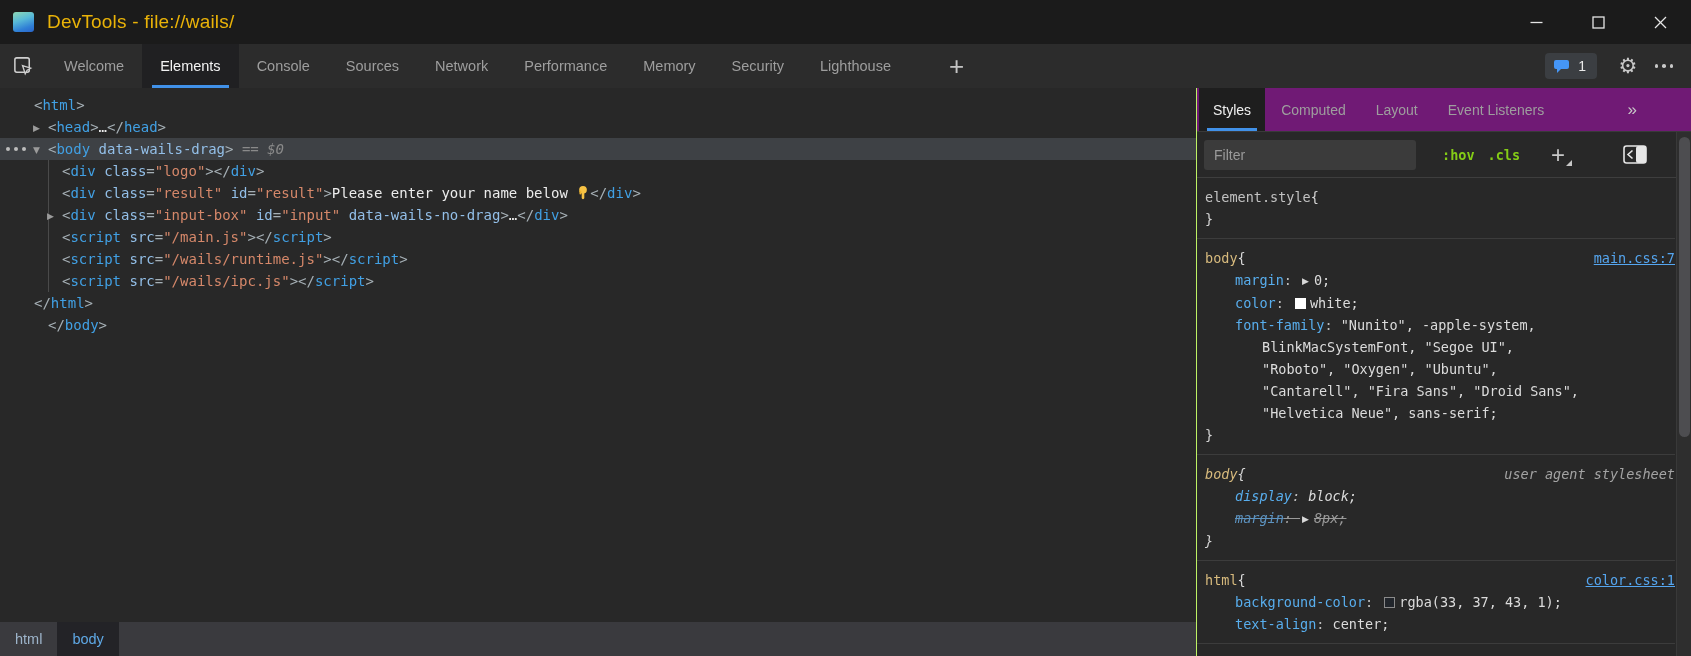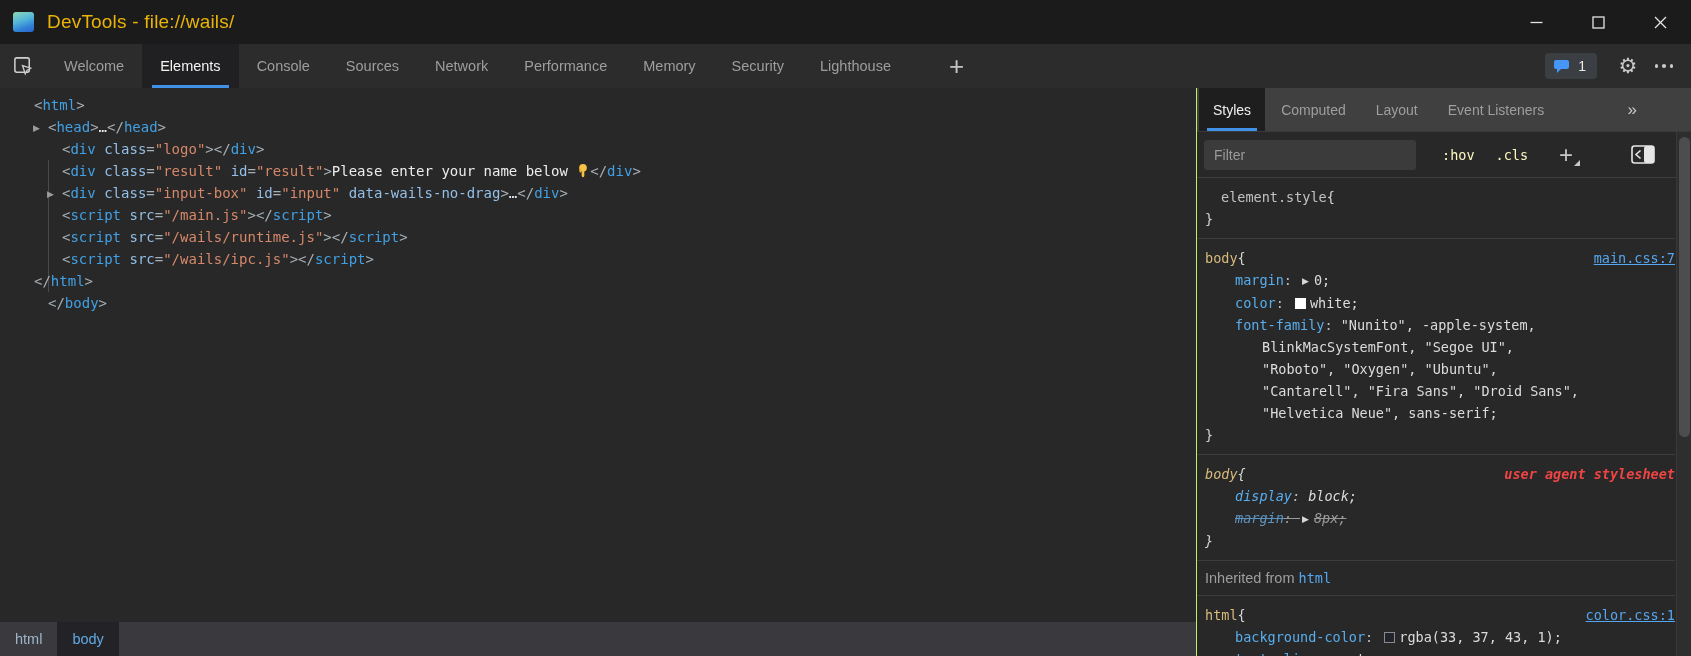--- a/index.html
+++ b/index.html
@@ -58,44 +58,44 @@
   .tk-h { color:#8a8a8a; font-style:italic; }
   .emoji { display:inline-block; vertical-align:-2px; }
 
   
   .breadcrumb { height:34px; flex:0 0 34px; background:#3a3a3e; display:flex; align-items:stretch; font-size:14.5px; }
   .crumb { display:flex; align-items:center; padding:0 15px; color:#9db4ca; }
   .crumb.sel { background:#232327; color:#5fa9e6; }
 
   
   .right-panel { flex:1; position:relative; background:#282828; display:flex; flex-direction:column; }
-  .styles-tabs { height:44px; flex:0 0 44px; background:#404040; display:flex; align-items:stretch; border-bottom:1px solid #3a3a3a; }
+  .styles-tabs { height:44px; flex:0 0 44px; background:#701a75; display:flex; align-items:stretch; border-bottom:1px solid #3a3a3a; }
   .stab { position:relative; display:flex; align-items:center; padding:0 14px; margin-left:2px; font-size:14px; color:#9e9e9e; white-space:nowrap; }
   .stab.active { background:#1e1e1e; color:#f0f0f0; }
   .stab.active::after { content:""; position:absolute; left:8px; right:8px; bottom:0; height:3px; background:#4191e8; }
   .stab-overflow { margin-left:auto; margin-right:56px; align-self:center; color:#c8c8c8; font-size:17px; letter-spacing:-2px; }
 
   .styles-toolbar { height:46px; flex:0 0 46px; display:flex; align-items:center; border-bottom:1px solid #3e3e3e; padding-left:7px; }
   .filter-input { width:212px; height:30px; background:#3b3b3b; border:none; border-radius:3px; color:#cfcfcf; font-size:14px; padding:0 10px; outline:none; }
   .filter-input::placeholder { color:#9a9a9a; }
-  .tb-txt { font-family:"DejaVu Sans Mono", monospace; font-size:13.5px; font-weight:normal; color:#fef9c3; }
+  .tb-txt { font-family:"DejaVu Sans Mono", monospace; font-size:13.5px; font-weight:bold; color:#84cc16; }
   .tb-hov { margin-left:26px; }
-  .tb-cls { margin-left:21px; }
+  .tb-cls { margin-left:13px; }
   .tb-plus { position:relative; margin-left:25px; font-size:24px; font-weight:200; color:#c8c8c8; width:26px; text-align:center; }
   .tb-plus::after { content:""; position:absolute; right:-1px; bottom:3px; border-left:6px solid transparent; border-bottom:6px solid #c8c8c8; }
   .tb-toggle { margin-left:52px; display:flex; align-items:center; }
 
   .styles-content { flex:1; overflow:hidden; font-family:"DejaVu Sans Mono", monospace; font-size:13.5px; padding-right:16px; }
   .rule { border-bottom:1px solid #3c3c3c; padding:8px 0 8px 8px; line-height:22px; }
   .rule-header { display:flex; }
-  .sel-plain { color:#c2c2c2;margin-left:16px; }
+  .sel-plain { color:#c2c2c2; }
   .sel-tag { color:#d7ba7d; }
   .brace { color:#d6d6d6; }
   .rule-link { margin-left:auto; color:#55a6f0; text-decoration:underline; }
-  .rule-origin { margin-left:auto; color:#ef4444; font-style:italic;font-weight:bold; }
+  .rule-origin { margin-left:auto; color:#a3a3a3; font-style:italic; }
   .rule.ua .sel-tag, .rule.ua .brace, .rule.ua .prop, .rule.ua .prop * { font-style:italic; }
   .prop { padding-left:30px; color:#dcdcdc; }
   .pwrap { padding-left:57px; color:#dcdcdc; }
   .pname { color:#58aeee; }
   .pcolon { color:#bdbdbd; }
   .parrow { color:#d8d8d8; font-size:9px; margin:0 5px 0 2px; vertical-align:1px; font-family:"DejaVu Sans", sans-serif; }
   .swatch { display:inline-block; width:11px; height:11px; margin:0 4px 0 3px; vertical-align:-1px; }
   .st { text-decoration:line-through; color:#9a9a9a; }
   .st.pname { color:#5d93c0; }
   .inh-header { border-bottom:1px solid #3c3c3c; padding:6px 0 6px 8px; line-height:22px; font-family:"Liberation Sans", sans-serif; font-size:14.5px; color:#9e9e9e; }
@@ -187,20 +187,21 @@
       </div>
   </div>
 
   <div class="main">
 
     <div class="left-panel">
       <div class="tree">
         <div class="guide" style="top:72px;height:132px;"></div>
       <div class="trow" style="padding-left: 34px;"><span class="tk-p">&lt;</span><span class="tk-t">html</span><span class="tk-p">&gt;</span></div>
           <div class="trow" style="padding-left: 48px;"><span class="arr">▶</span><span class="tk-p">&lt;</span><span class="tk-t">head</span><span class="tk-p">&gt;</span><span class="tk-x">…</span><span class="tk-p">&lt;/</span><span class="tk-t">head</span><span class="tk-p">&gt;</span></div>
+          <div class="trow sel" style="padding-left: 48px;"><span class="gutter-dots"><i></i><i></i><i></i></span><span class="arr">▼</span><span class="tk-p">&lt;</span><span class="tk-t">body</span><span class="tk-x"> </span><span class="tk-a">data-wails-drag</span><span class="tk-p">&gt;</span><span class="tk-h"> == $0</span></div>
           <div class="trow" style="padding-left: 62px;"><span class="tk-p">&lt;</span><span class="tk-t">div</span><span class="tk-x"> </span><span class="tk-a">class</span><span class="tk-p">=</span><span class="tk-v">"logo"</span><span class="tk-p">&gt;</span><span class="tk-p">&lt;/</span><span class="tk-t">div</span><span class="tk-p">&gt;</span></div>
           <div class="trow" style="padding-left: 62px;"><span class="tk-p">&lt;</span><span class="tk-t">div</span><span class="tk-x"> </span><span class="tk-a">class</span><span class="tk-p">=</span><span class="tk-v">"result"</span><span class="tk-x"> </span><span class="tk-a">id</span><span class="tk-p">=</span><span class="tk-v">"result"</span><span class="tk-p">&gt;</span><span class="tk-x">Please enter your name below </span><span class="emoji"><svg width="14" height="15" viewBox="0 0 16 17">
                 <circle cx="8" cy="5.4" r="4.4" fill="#f6c244"></circle>
                 <rect x="6.5" y="6.5" width="3" height="9.6" rx="1.5" fill="#f6c244"></rect>
                 <rect x="3.9" y="6.2" width="2.2" height="4.6" rx="1.1" fill="#edb32f"></rect>
               </svg></span><span class="tk-p">&lt;/</span><span class="tk-t">div</span><span class="tk-p">&gt;</span></div>
           <div class="trow" style="padding-left: 62px;"><span class="arr">▶</span><span class="tk-p">&lt;</span><span class="tk-t">div</span><span class="tk-x"> </span><span class="tk-a">class</span><span class="tk-p">=</span><span class="tk-v">"input-box"</span><span class="tk-x"> </span><span class="tk-a">id</span><span class="tk-p">=</span><span class="tk-v">"input"</span><span class="tk-x"> </span><span class="tk-a">data-wails-no-drag</span><span class="tk-p">&gt;</span><span class="tk-x">…</span><span class="tk-p">&lt;/</span><span class="tk-t">div</span><span class="tk-p">&gt;</span></div>
           <div class="trow" style="padding-left: 62px;"><span class="tk-p">&lt;</span><span class="tk-t">script</span><span class="tk-x"> </span><span class="tk-a">src</span><span class="tk-p">=</span><span class="tk-v">"/main.js"</span><span class="tk-p">&gt;</span><span class="tk-p">&lt;/</span><span class="tk-t">script</span><span class="tk-p">&gt;</span></div>
           <div class="trow" style="padding-left: 62px;"><span class="tk-p">&lt;</span><span class="tk-t">script</span><span class="tk-x"> </span><span class="tk-a">src</span><span class="tk-p">=</span><span class="tk-v">"/wails/runtime.js"</span><span class="tk-p">&gt;</span><span class="tk-p">&lt;/</span><span class="tk-t">script</span><span class="tk-p">&gt;</span></div>
           <div class="trow" style="padding-left: 62px;"><span class="tk-p">&lt;</span><span class="tk-t">script</span><span class="tk-x"> </span><span class="tk-a">src</span><span class="tk-p">=</span><span class="tk-v">"/wails/ipc.js"</span><span class="tk-p">&gt;</span><span class="tk-p">&lt;/</span><span class="tk-t">script</span><span class="tk-p">&gt;</span></div>
@@ -270,21 +271,20 @@
           <div class="rule ua">
             <div class="rule-header">
               <span class="sel-tag">body</span>
               <span class="brace"> {</span>
               <span class="rule-origin">user agent stylesheet</span>
             </div>
             <div class="prop"><span class="pname">display</span><span class="pcolon">: </span><span class="pval">block;</span></div>
             <div class="prop"><span class="pname st">margin</span><span class="pcolon st">: </span><span class="parrow">▶</span><span class="pval st">8px;</span></div>
             <div class="brace">}</div>
           </div>
-          <div class="inh-header"><span>Inherited from </span><span class="inh-node">html</span></div>
           <div class="rule">
             <div class="rule-header">
               <span class="sel-tag">html</span>
               <span class="brace"> {</span>
               <span class="rule-link">color.css:1</span>
             </div>
             <div class="prop"><span class="pname">background-color</span><span class="pcolon">: </span><span class="swatch" style="background: rgb(33, 37, 43); border: 1px solid rgb(138, 138, 138);"></span><span class="pval">rgba(33, 37, 43, 1);</span></div>
             <div class="prop"><span class="pname">text-align</span><span class="pcolon">: </span><span class="pval">center;</span></div>
           </div>
         </div>

